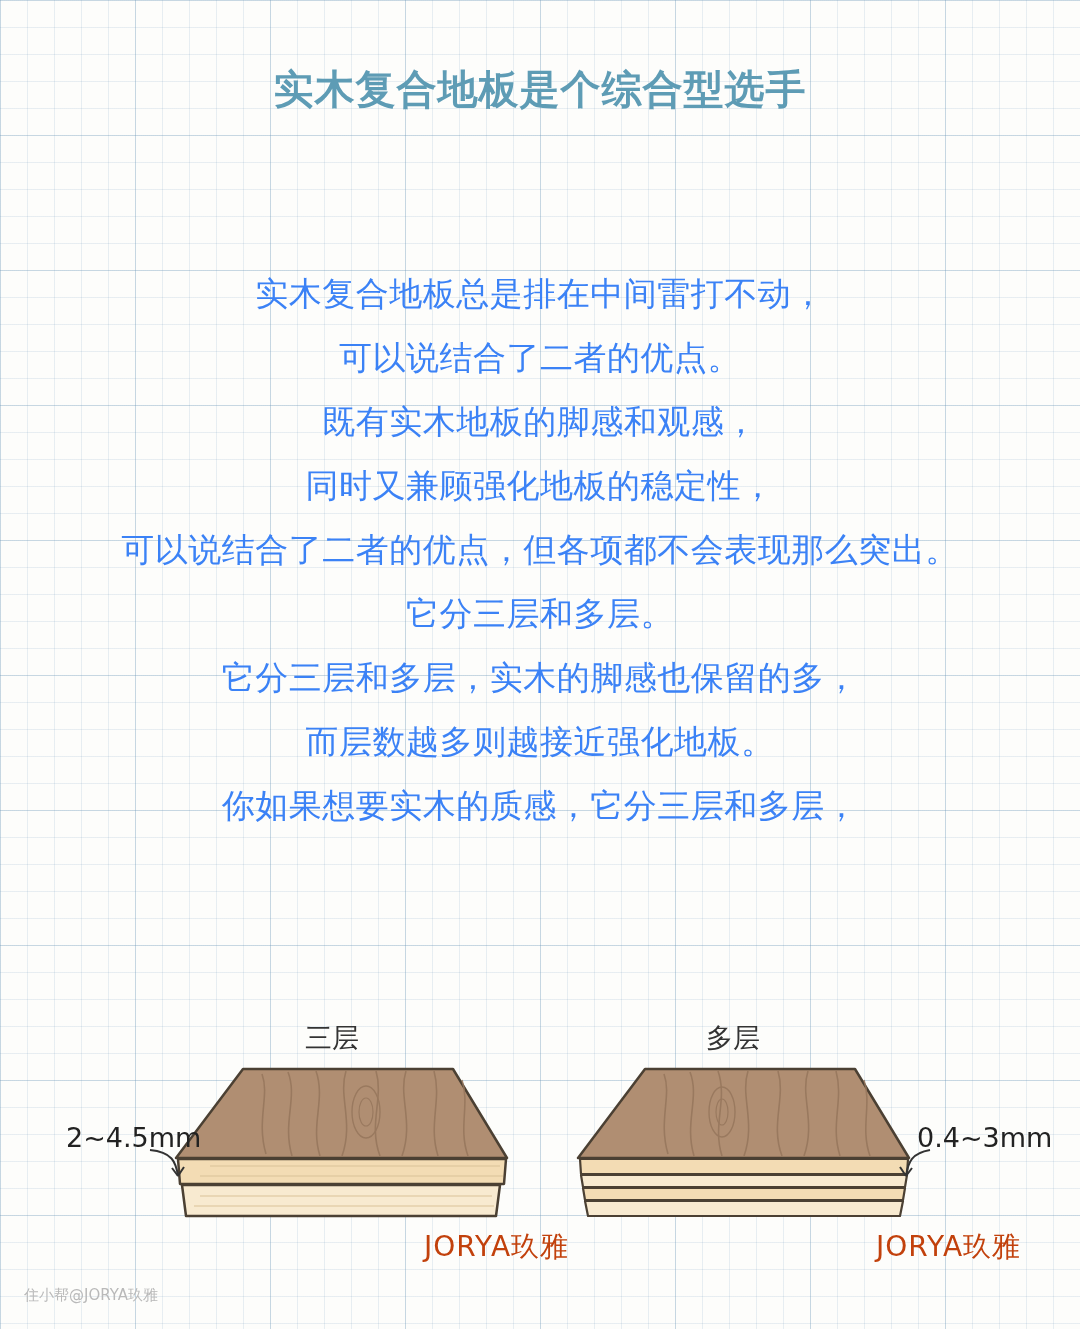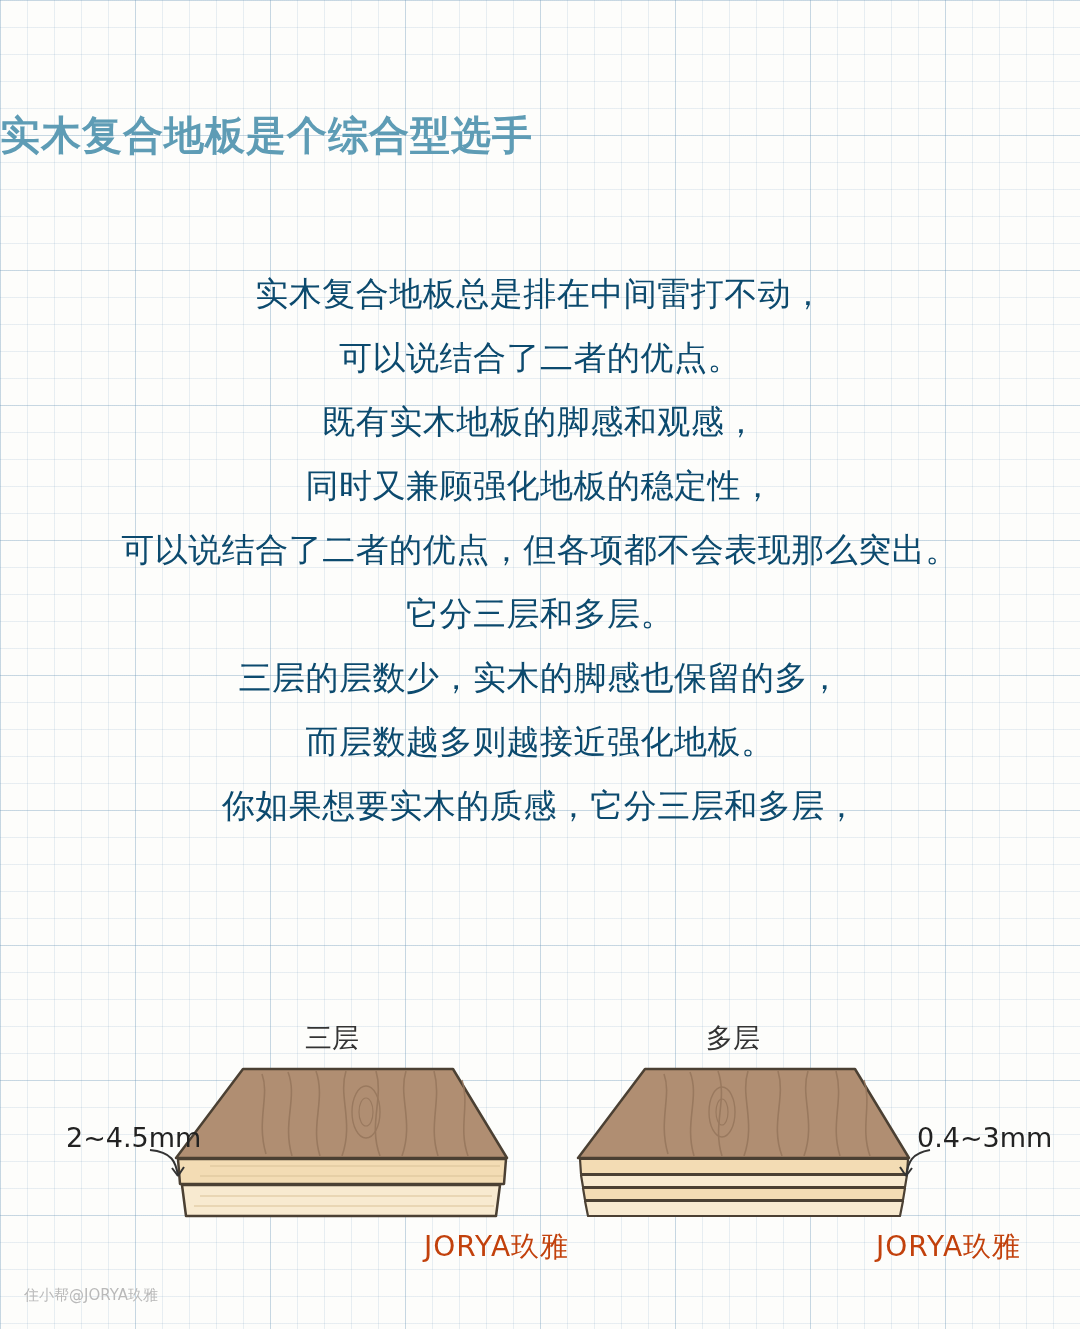--- a/index.html
+++ b/index.html
@@ -31,35 +31,35 @@
       135px 135px,
       135px 135px;
     background-position: 0 0, 0 0, 0 0, 0 0;
   }
 
   #title {
     position: absolute;
     top: 62px;
     left: 0;
     width: 100%;
+    text-align: center;
     font-size: 40px;
     font-weight: bold;
     letter-spacing: 1px;
     color: #5e9cb5;
     font-family: "DejaVu Sans", sans-serif;
-    margin-top: 46px;
   }
 
   #body-text {
     position: absolute;
     top: 262px;
     left: 0;
     width: 100%;
     text-align: center;
-    color: #0c4a6e;
+    color: #3b82f6;
     font-size: 33px;
     line-height: 64px;
     font-family: "DejaVu Sans", sans-serif;
     letter-spacing: 0.5px;
   }
   #body-text .line { display: block; white-space: nowrap; }
 
   
   #diagram {
     position: absolute;
@@ -124,21 +124,21 @@
 
 <div id="title">实木复合地板是个综合型选手</div>
 
 <div id="body-text">
   <span class="line">实木复合地板总是排在中间雷打不动，</span>
   <span class="line">可以说结合了二者的优点。</span>
   <span class="line">既有实木地板的脚感和观感，</span>
   <span class="line">同时又兼顾强化地板的稳定性，</span>
   <span class="line">可以说结合了二者的优点，但各项都不会表现那么突出。</span>
   <span class="line">它分三层和多层。</span>
-  <span class="line">三层的层数少，实木的脚感也保留的多，</span>
+  <span class="line">它分三层和多层，实木的脚感也保留的多，</span>
   <span class="line">而层数越多则越接近强化地板。</span>
   <span class="line">你如果想要实木的质感，它分三层和多层，</span>
 </div>
 
 <div id="diagram">
 
   <div class="board-label" id="label-three">三层</div>
   <div class="board-label" id="label-multi">多层</div>
 
   <div class="board" id="board-three">

